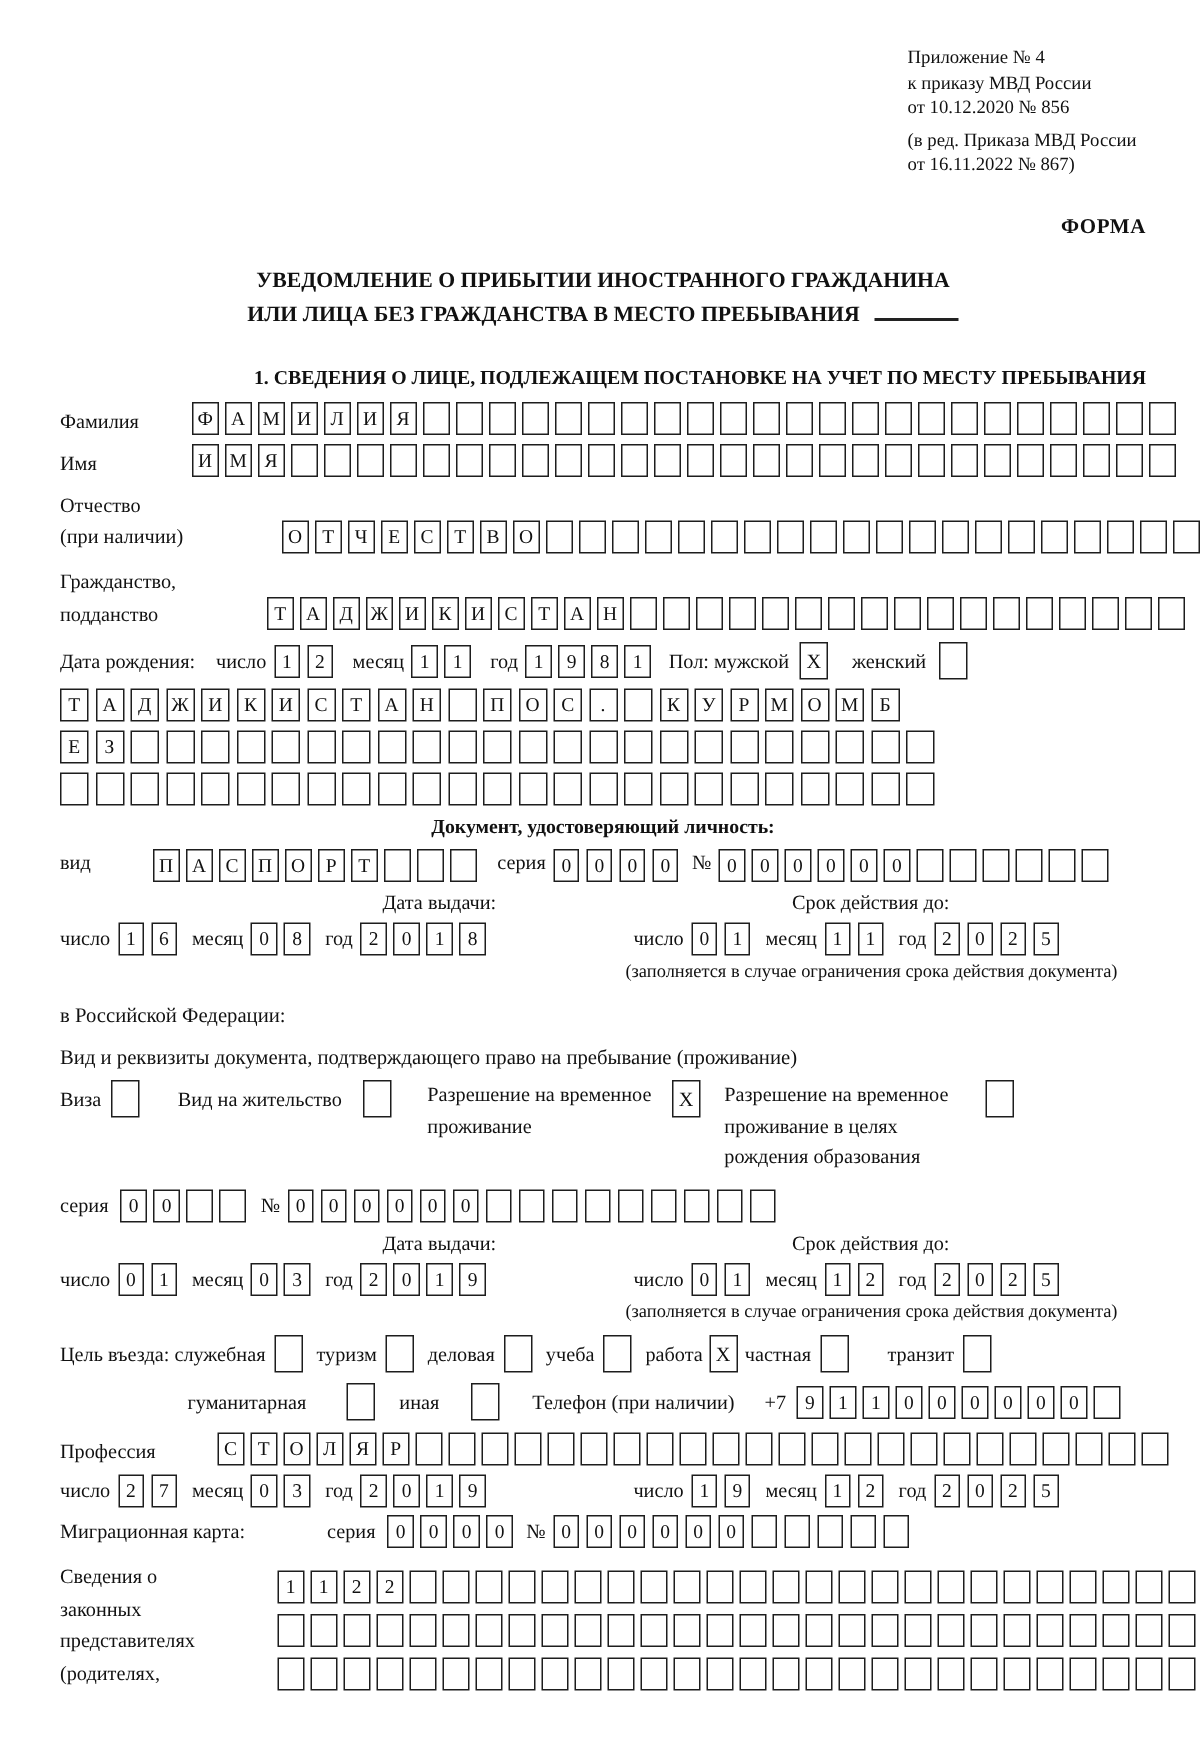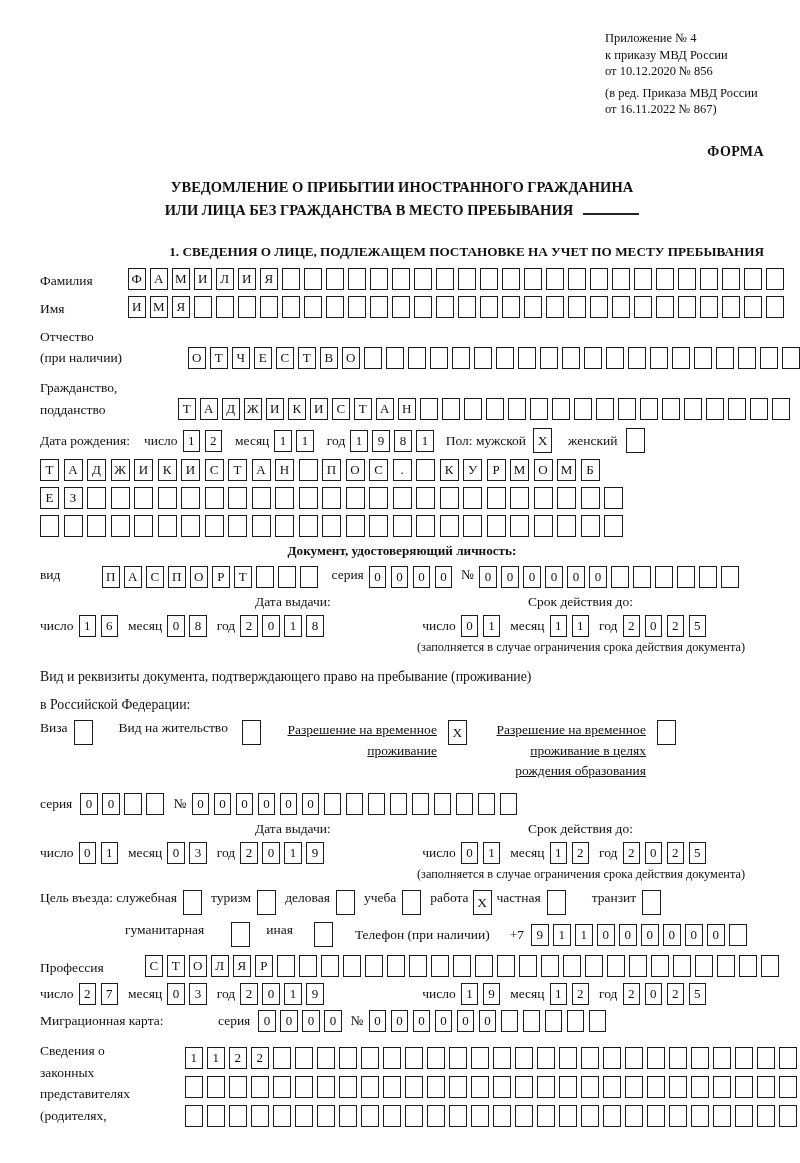--- a/index.html
+++ b/index.html
@@ -31,22 +31,22 @@
   .dhead{position:relative;height:19px;font-size:13.5px;margin-bottom:2px;}
   .dh-l{position:absolute;left:215px;}
   .dh-r{position:absolute;left:488px;}
   .dh-r2{position:absolute;left:472px;}
   .drow{display:flex;align-items:center;margin-bottom:3px;font-size:13.5px;}
   .dcl{display:inline-flex;align-items:center;gap:10px;}
   .spacer{flex:1;}
   .note{text-align:right;margin-right:19px;font-size:12.3px;margin-bottom:8px;}
   .para{font-size:13.8px;line-height:2.0;margin-bottom:2px;}
   .ckrow{display:flex;align-items:flex-start;margin-bottom:12px;font-size:13.5px;}
-  .ck{display:inline-flex;gap:6px;}
-  .mlbl{text-align:right;line-height:1.5;display:inline-block;text-decoration:underline;}
+  .ck{display:inline-flex;align-items:center;gap:6px;}
+  .mlbl{text-align:left;line-height:1.5;display:inline-block;}
   .mlbl span{display:block;}
 </style>
 </head>
 <body>
 
 <div class="page">
 
   <div class="ref">
     <div>Приложение № 4</div>
     <div>к приказу МВД России</div>
@@ -423,22 +423,22 @@
             <span class="cell">0</span>
             <span class="cell">2</span>
             <span class="cell">5</span>
           </span>
         </span>
     </span>
   </div>
   <div class="note">(заполняется в случае ограничения срока действия документа)</div>
 
   <div class="para">
+    <div>в Российской Федерации:</div>
     <div>Вид и реквизиты документа, подтверждающего право на пребывание (проживание)</div>
-    <div>в Российской Федерации:</div>
   </div>
 
   <div class="ckrow">
     <span class="ck" style="margin-right:26px">
       <span>Виза</span>
       <span class="cbox"></span>
     </span>
     <span class="ck" style="gap:14px;margin-right:24px">
       <span>Вид на жительство</span>
       <span class="cbox"></span>

